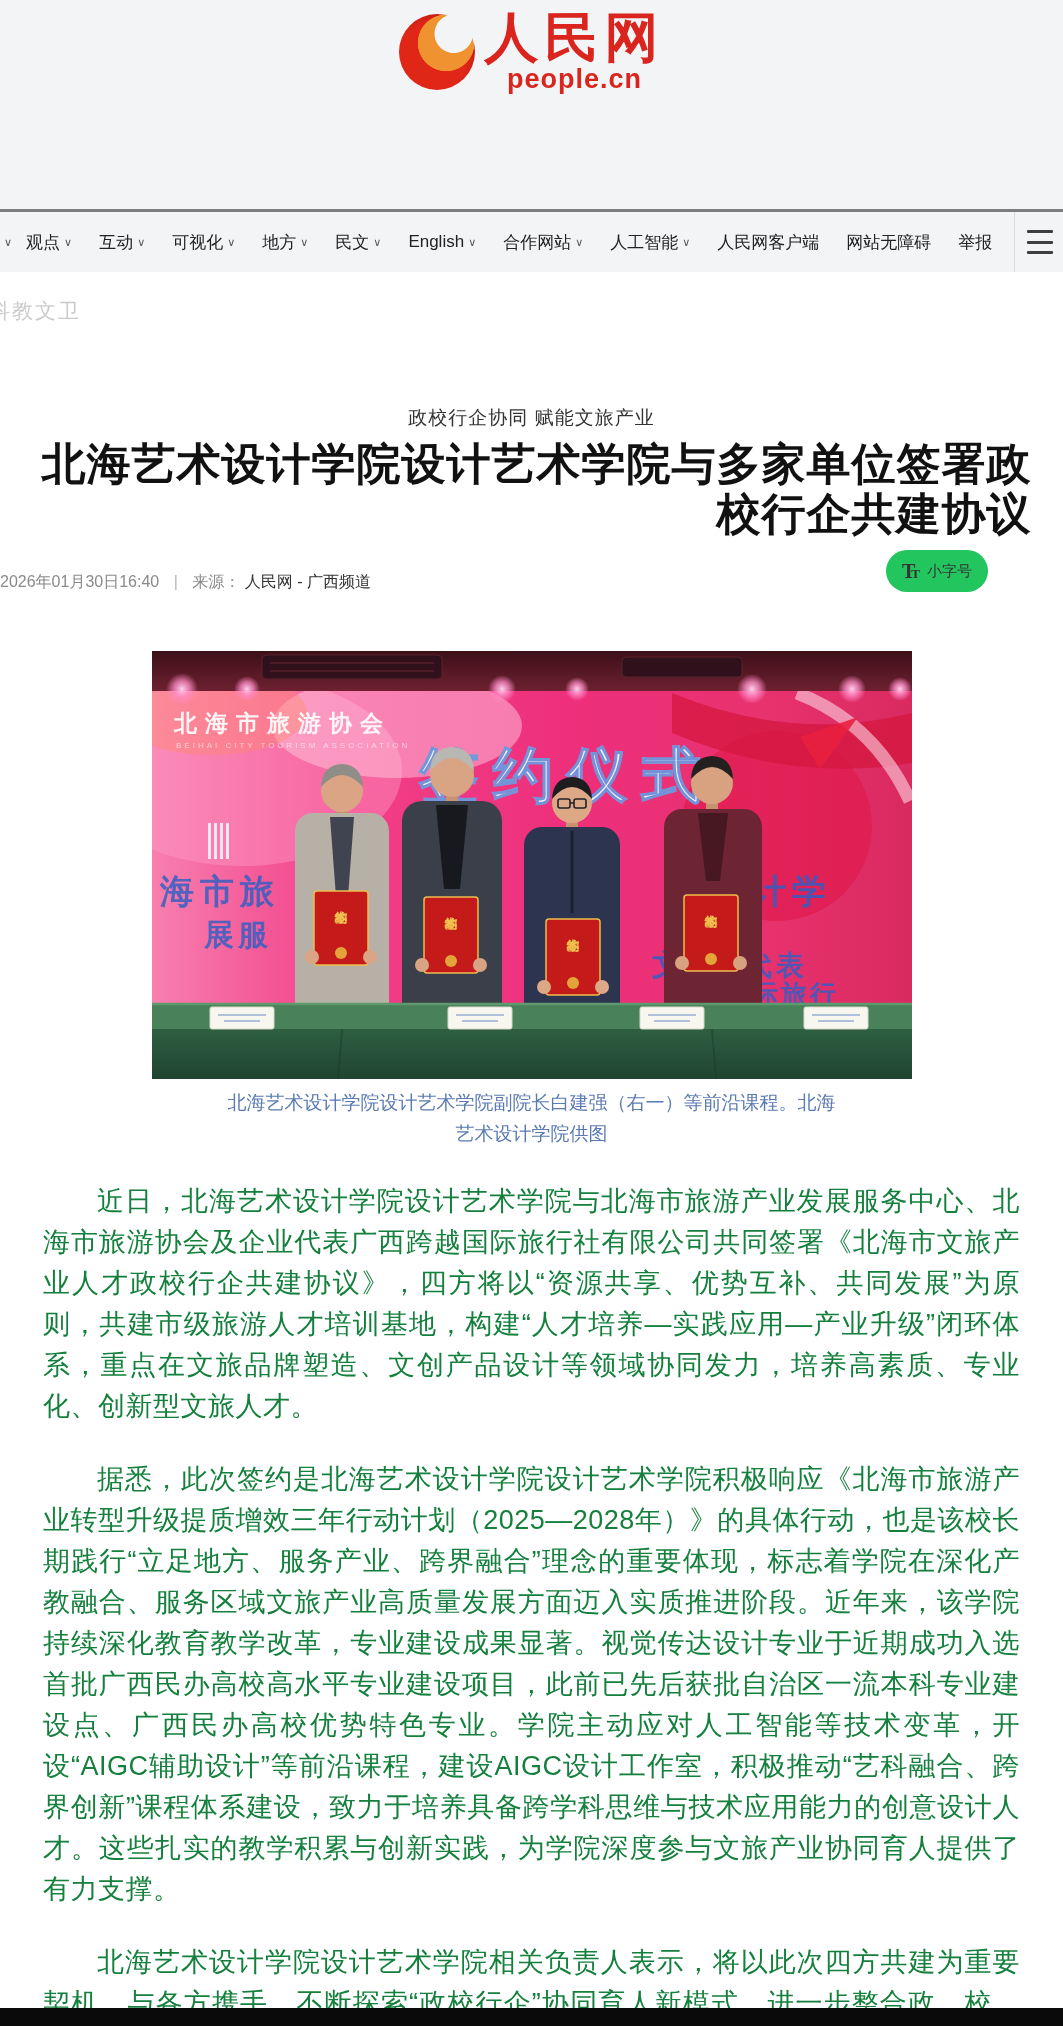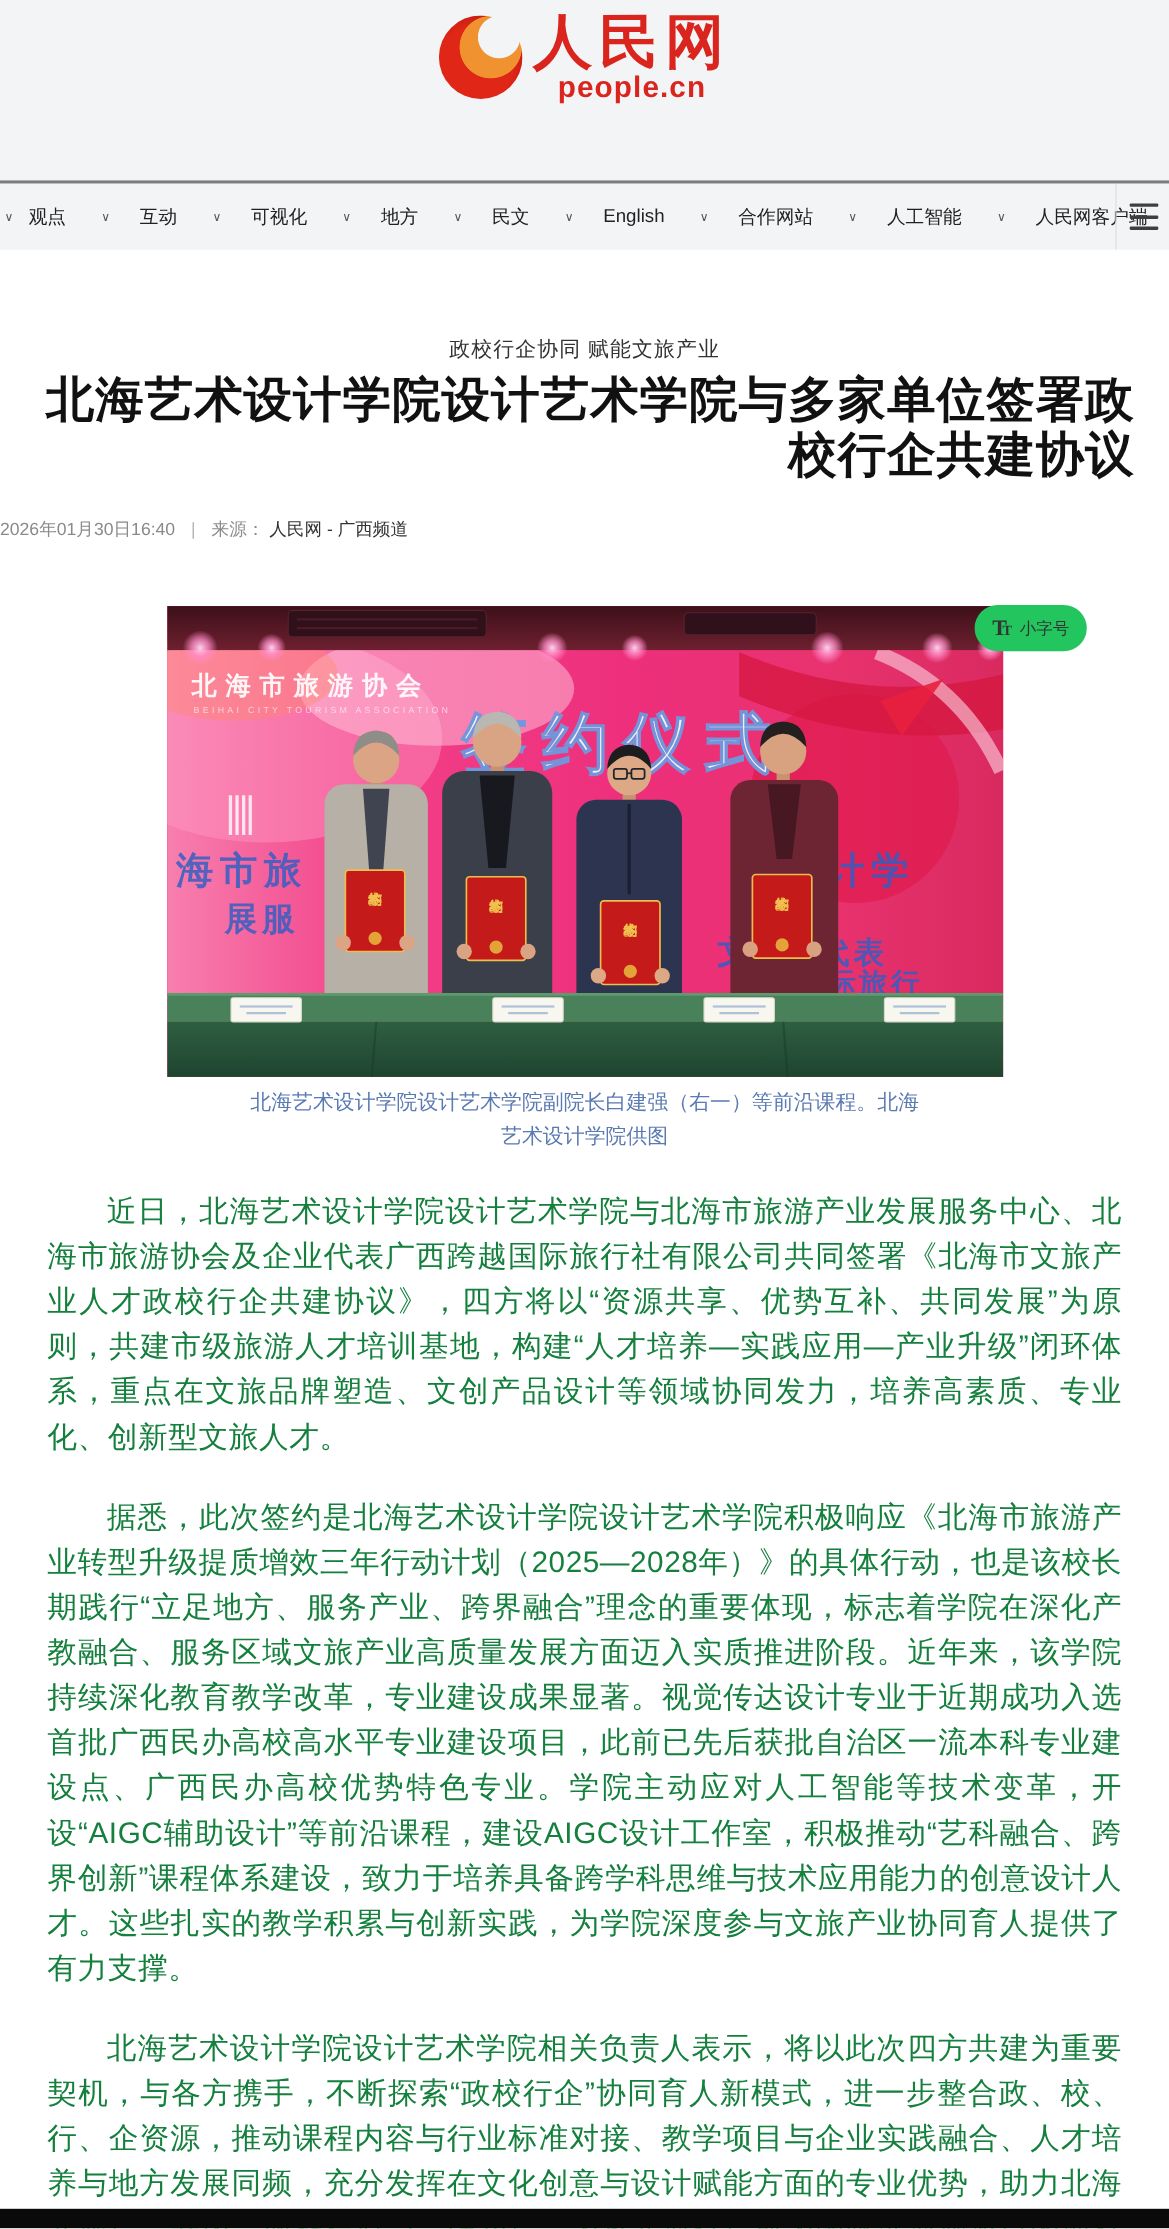--- a/index.html
+++ b/index.html
@@ -1,38 +1,38 @@
 <!DOCTYPE html>
 <html><head>
 <meta charset="utf-8">
 <style>
   * { margin:0; padding:0; box-sizing:border-box; }
   html,body { background:#fff; }
   body { font-family:"Liberation Sans","DejaVu Sans",sans-serif; }
   .page { position:relative; width:1063px; height:2026px; margin:0 auto; background:#fff; overflow:hidden; }
 
   
-  .site-header { height:164px; background:#f3f4f6; display:flex; justify-content:center; align-items:flex-start; padding-top:10px; }
+  .site-header { height:209px; background:#f3f4f6; display:flex; justify-content:center; align-items:flex-start; padding-top:10px; }
   .logo { display:flex; align-items:center; gap:10px; cursor:pointer; }
   .logo-mark { width:76px; height:76px; border-radius:50%;
     background:
       radial-gradient(circle at 72% 26%, #f3f4f6 0 24%, rgba(0,0,0,0) 25%),
       radial-gradient(circle at 62% 38%, #f0922f 0 42%, rgba(0,0,0,0) 43%),
       radial-gradient(circle at 42% 60%, #e02617 0 55%, #a31108 100%);
   }
   .logo-text { display:flex; flex-direction:column; align-items:center; }
   .logo-cn { color:#d9251d; font-weight:bold; font-size:54px; letter-spacing:6px; line-height:1; font-family:"DejaVu Serif",serif; }
   .logo-en { color:#d9251d; font-weight:bold; font-size:27px; line-height:1; margin-top:2px; letter-spacing:1px; }
 
   .top-divider { height:3px; background:#7d7d7d; }
 
   
   .main-nav { height:60px; background:#f3f4f6; display:flex; align-items:center; padding:0 0 0 4px; font-size:17px; color:#222; position:relative; }
   .nav-partial { color:#555; font-size:11px; margin-right:14px; }
-  .nav-item { color:#222; text-decoration:none; margin-right:27px; white-space:nowrap; display:inline-flex; align-items:center; cursor:pointer;gap:28px; }
+  .nav-item { color:#222; text-decoration:none; margin-right:27px; white-space:nowrap; display:inline-flex; align-items:center; cursor:pointer; }
   .nav-item .chev { color:#555; font-size:11px; margin-left:4px; }
   .nav-sep { position:absolute; right:48px; top:0; width:1px; height:60px; background:#dcdcdc; }
   .hamburger { position:absolute; right:10px; top:18px; width:26px; height:24px; display:flex; flex-direction:column; justify-content:space-between; cursor:pointer; }
   .hamburger span { display:block; height:3px; background:#3f3f3f; border-radius:1px; }
 
   
   .channel-wrap { overflow:hidden; margin-top:25px; height:30px; }
   .channel { display:inline-block; transform:translateX(-11px); color:#cbcbcb; font-size:21px; letter-spacing:2px; }
 
   
@@ -121,20 +121,23 @@
         <span>举报</span>
       </a>
     <div class="nav-sep"></div>
     <div class="hamburger">
         <span></span>
         <span></span>
         <span></span>
       </div>
   </nav>
 
+  <div class="channel-wrap">
+    <span class="channel">科教文卫</span>
+  </div>
 
   <main class="article">
     <div class="kicker">政校行企协同 赋能文旅产业</div>
     <h1 class="title"><span>北海艺术设计学院设计艺术学院与多家单位签署政</span><br><span>校行企共建协议</span></h1>
 
     <div class="meta">
       <span class="date">2026年01月30日16:40</span>
       <span class="pipe">|</span>
       <span class="src-label">来源：</span>
       <a class="src">人民网 - 广西频道</a>

